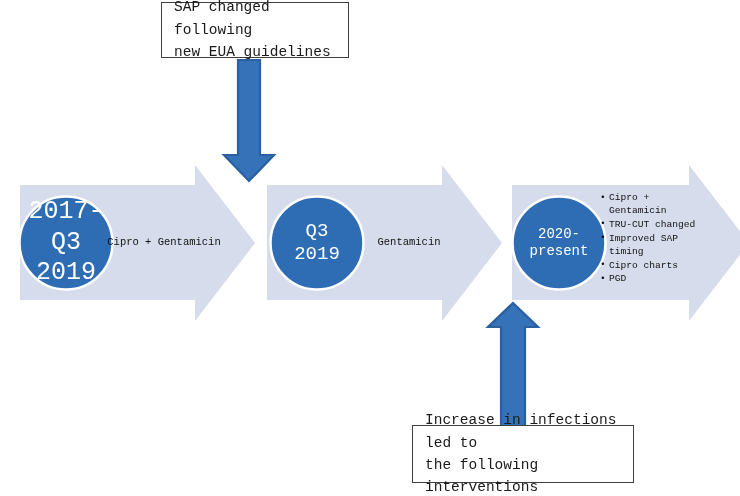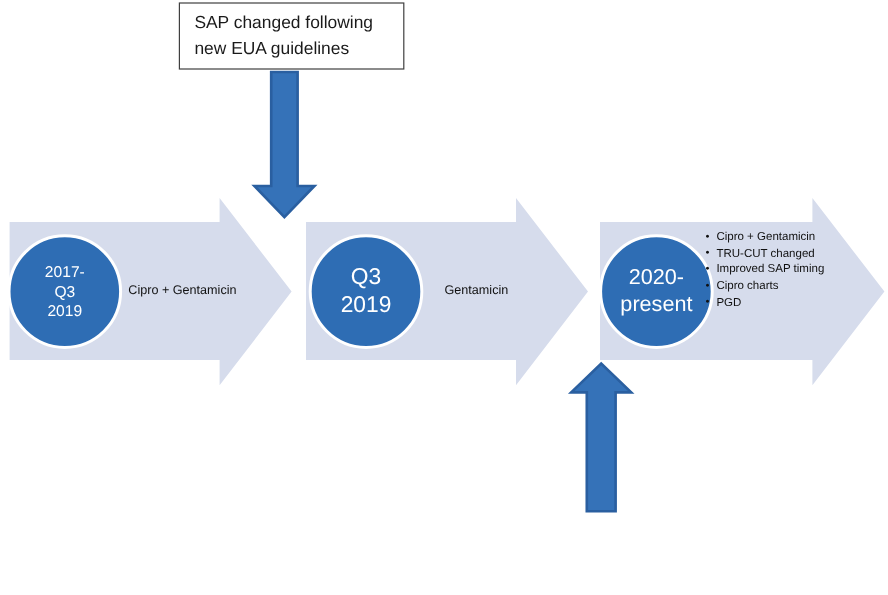--- a/index.html
+++ b/index.html
@@ -10,23 +10,24 @@
   body {
     width: 740px;
     height: 496px;
     position: relative;
     overflow: hidden;
     font-family: "Liberation Sans", sans-serif;
     color: #000000;
   }
   #stage {
     position: absolute;
-    left: 0; top: 0;
+    left: 12px; top: 0;
     width: 688px;
     height: 496px;
+    font-family: Liberation Mono, monospace;
   }
   svg.layer {
     position: absolute;
     left: 0; top: 0;
     width: 740px;
     height: 496px;
   }
 
   
   .callout {
@@ -62,23 +63,23 @@
   .stage-circle-label {
     position: absolute;
     color: #ffffff;
     text-align: center;
     line-height: 1.22;
     white-space: pre-line;
     font-size: 19px;
     pointer-events: none;
     transform: translate(-50%, -50%);
   }
-  #circle-label-1 { left: 54px;  top: 243px; font-size: 13px; }
+  #circle-label-1 { left: 54px;  top: 243px; font-size: 25px; }
   #circle-label-2 { left: 305px; top: 243px; font-size: 19px; }
-  #circle-label-3 { left: 547px; top: 243px; font-size: 18px; }
+  #circle-label-3 { left: 547px; top: 243px; font-size: 14px; }
 
   
   .chevron-label {
     position: absolute;
     color: #111111;
     font-size: 10.5px;
     transform: translate(-50%, -50%);
     white-space: nowrap;
     pointer-events: none;
   }
@@ -132,20 +133,24 @@
     <polygon points="226,60 248,60 248,155 262,155 237,181 212,155 226,155" fill="#3572B8" stroke="#2A5FA0" stroke-width="2.2" stroke-linejoin="miter"></polygon>
 
     <polygon points="489,426 489,327 476,327 501,303 526,327 513,327 513,426" fill="#3572B8" stroke="#2A5FA0" stroke-width="2.2" stroke-linejoin="miter"></polygon>
   </svg>
 
   <div class="callout" id="callout-top">
     <span class="callout-text">SAP changed following
 new EUA guidelines</span>
   </div>
 
+  <div class="callout" id="callout-bottom">
+    <span class="callout-text">Increase in infections led to
+the following interventions</span>
+  </div>
 
   <div class="stage-circle-label" id="circle-label-1">2017-
 Q3
 2019</div>
   <div class="stage-circle-label" id="circle-label-2">Q3
 2019</div>
   <div class="stage-circle-label" id="circle-label-3">2020-
 present</div>
 
   <div class="chevron-label" id="chevron-label-1">Cipro + Gentamicin</div>

